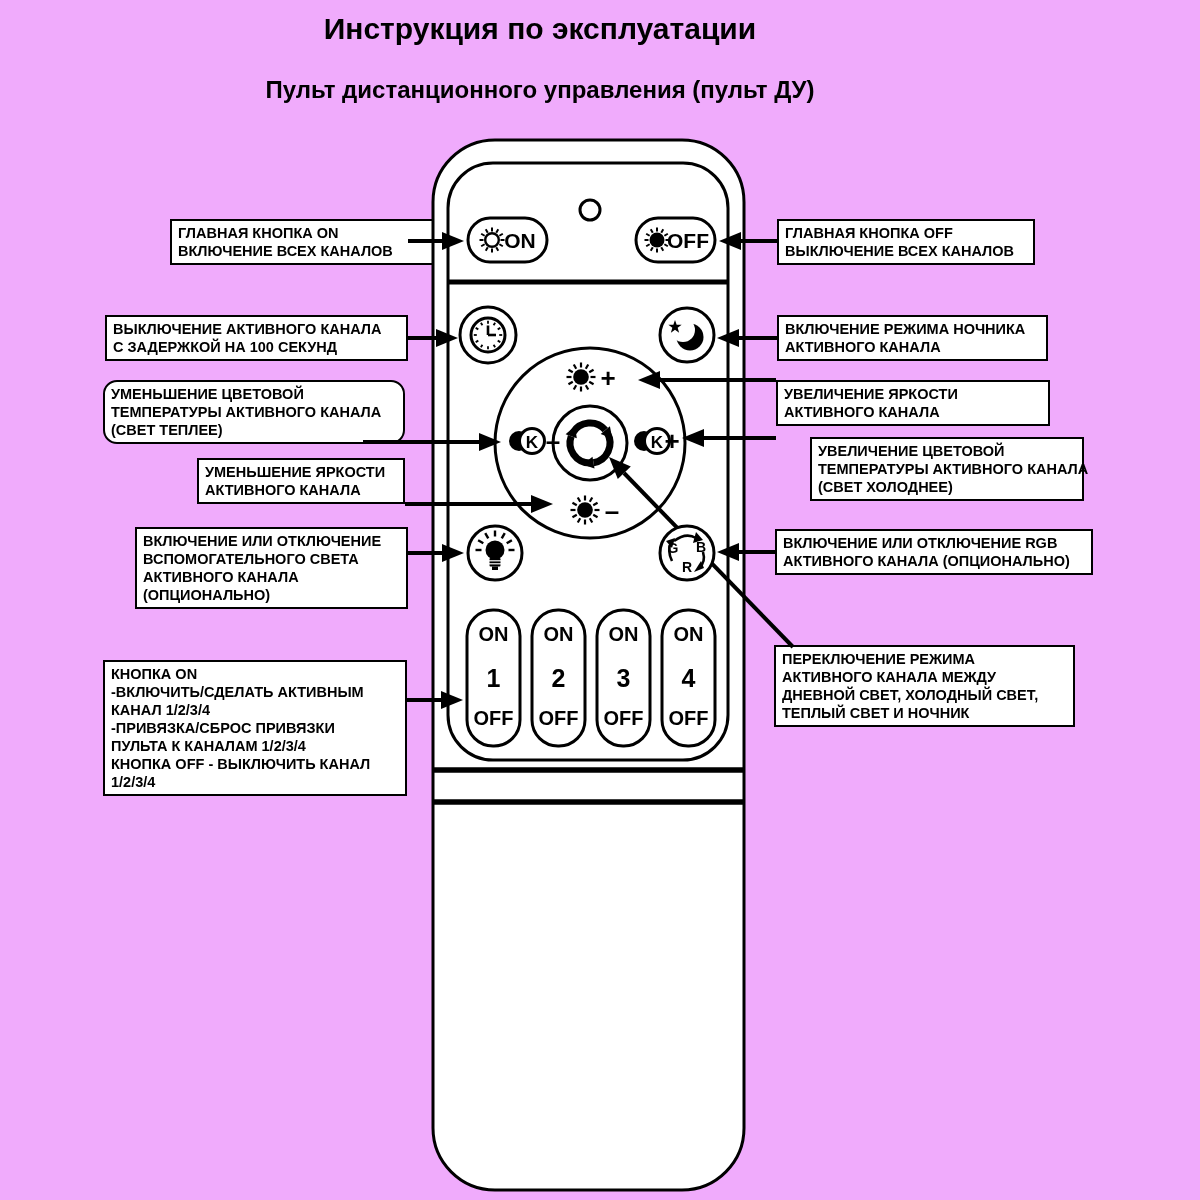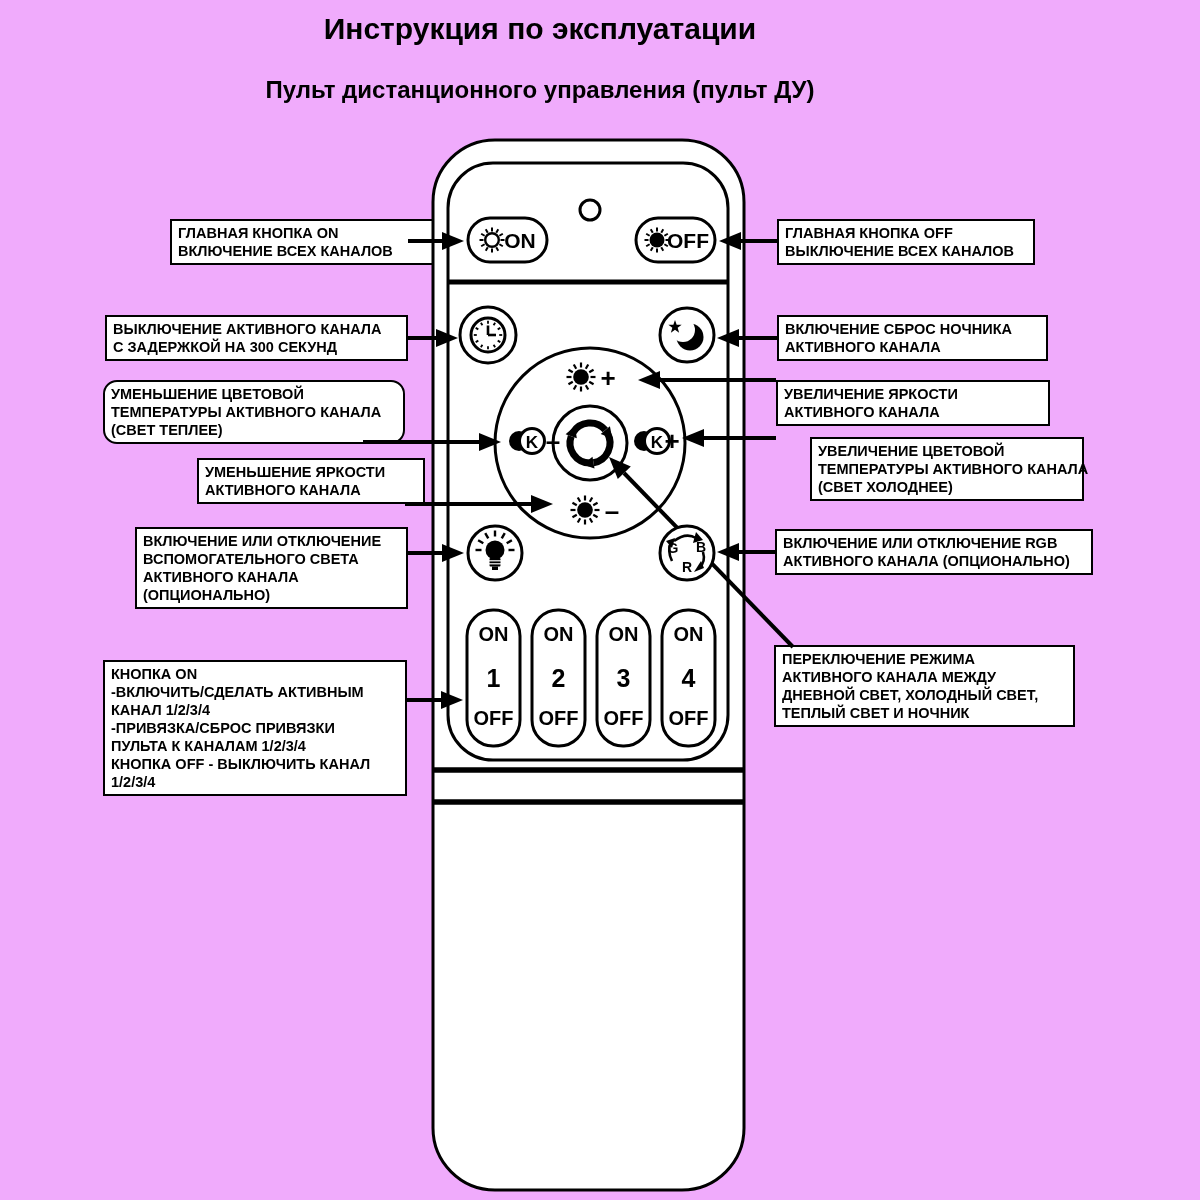--- a/index.html
+++ b/index.html
@@ -24,41 +24,41 @@
 <body>
 
 <div id="canvas">
 
   <div class="hdr" id="title">Инструкция по эксплуатации</div>
   <div class="hdr" id="subtitle">Пульт дистанционного управления (пульт ДУ)</div>
 
   <div class="callout" style="left:170px;top:219px;width:286px;">ГЛАВНАЯ КНОПКА ON
 ВКЛЮЧЕНИЕ ВСЕХ КАНАЛОВ</div>
   <div class="callout" style="left:105px;top:315px;width:303px;">ВЫКЛЮЧЕНИЕ АКТИВНОГО КАНАЛА
-С ЗАДЕРЖКОЙ НА 300 СЕКУНД</div>
+С ЗАДЕРЖКОЙ НА 100 СЕКУНД</div>
   <div class="callout" style="left:103px;top:380px;width:302px;border-radius:14px;">УМЕНЬШЕНИЕ ЦВЕТОВОЙ
 ТЕМПЕРАТУРЫ АКТИВНОГО КАНАЛА
 (СВЕТ ТЕПЛЕЕ)</div>
-  <div class="callout" style="left:197px;top:458px;width:228px;">УМЕНЬШЕНИЕ ЯРКОСТИ
+  <div class="callout" style="left:197px;top:458px;width:208px;">УМЕНЬШЕНИЕ ЯРКОСТИ
 АКТИВНОГО КАНАЛА</div>
   <div class="callout" style="left:135px;top:527px;width:273px;">ВКЛЮЧЕНИЕ ИЛИ ОТКЛЮЧЕНИЕ
 ВСПОМОГАТЕЛЬНОГО СВЕТА
 АКТИВНОГО КАНАЛА
 (ОПЦИОНАЛЬНО)</div>
   <div class="callout" style="left:103px;top:660px;width:304px;">КНОПКА ON
 -ВКЛЮЧИТЬ/СДЕЛАТЬ АКТИВНЫМ
 КАНАЛ 1/2/3/4
 -ПРИВЯЗКА/СБРОС ПРИВЯЗКИ
 ПУЛЬТА К КАНАЛАМ 1/2/3/4
 КНОПКА OFF - ВЫКЛЮЧИТЬ КАНАЛ
 1/2/3/4</div>
 
   <div class="callout" style="left:777px;top:219px;width:258px;">ГЛАВНАЯ КНОПКА OFF
 ВЫКЛЮЧЕНИЕ ВСЕХ КАНАЛОВ</div>
-  <div class="callout" style="left:777px;top:315px;width:271px;">ВКЛЮЧЕНИЕ СБРОС НОЧНИКА
+  <div class="callout" style="left:777px;top:315px;width:271px;">ВКЛЮЧЕНИЕ РЕЖИМА НОЧНИКА
 АКТИВНОГО КАНАЛА</div>
   <div class="callout" style="left:776px;top:380px;width:274px;">УВЕЛИЧЕНИЕ ЯРКОСТИ
 АКТИВНОГО КАНАЛА</div>
   <div class="callout" style="left:776px;top:437px;width:274px;margin-left:34px;">УВЕЛИЧЕНИЕ ЦВЕТОВОЙ
 ТЕМПЕРАТУРЫ АКТИВНОГО КАНАЛА
 (СВЕТ ХОЛОДНЕЕ)</div>
   <div class="callout" style="left:775px;top:529px;width:318px;">ВКЛЮЧЕНИЕ ИЛИ ОТКЛЮЧЕНИЕ RGB
 АКТИВНОГО КАНАЛА (ОПЦИОНАЛЬНО)</div>
   <div class="callout" style="left:774px;top:645px;width:301px;">ПЕРЕКЛЮЧЕНИЕ РЕЖИМА
 АКТИВНОГО КАНАЛА МЕЖДУ

